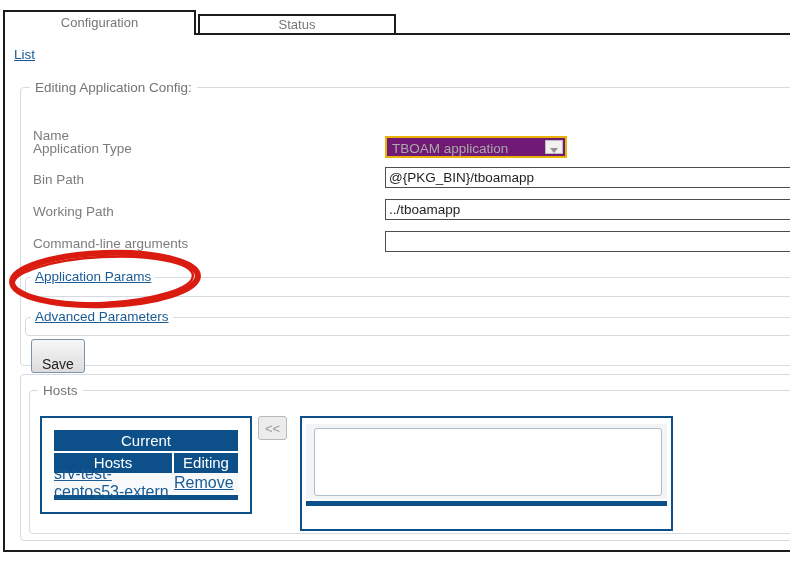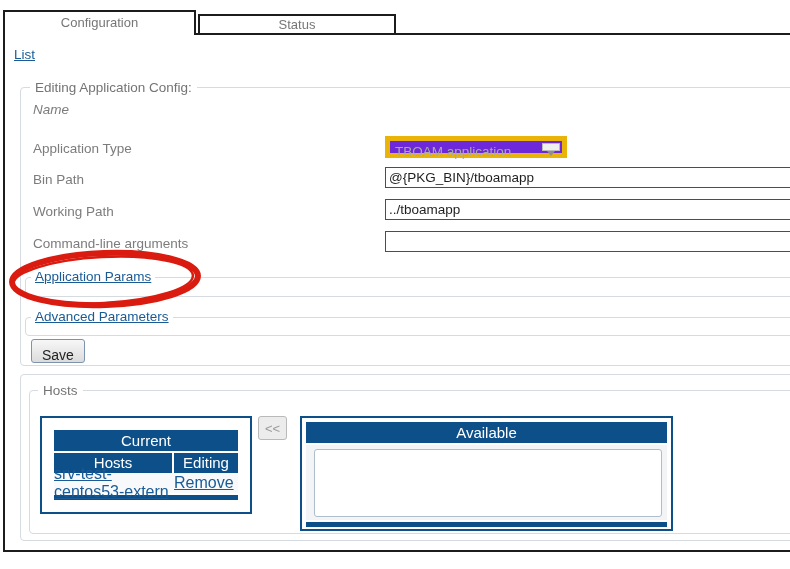--- a/index.html
+++ b/index.html
@@ -24,32 +24,32 @@
   .fs-legend{position:absolute;background:#fff;padding:0 5px;font-size:13.5px;color:#747474;
              white-space:nowrap;z-index:5;}
 
   .form-label{position:absolute;left:33px;font-size:13.5px;color:#7c7c7c;z-index:5;white-space:nowrap;}
   .tinput{position:absolute;box-sizing:border-box;height:21px;border:1px solid #4d4d4d;background:#fff;
           font-family:"Liberation Sans", sans-serif;font-size:13.5px;color:#1f1f1f;
           padding:1px 3px;z-index:5;border-radius:0;}
 
   
   .dselect{position:absolute;left:385px;top:136px;width:182px;height:22px;box-sizing:border-box;
-           border:5px solid #eab308;background:#6d28d9;z-index:5;}
+           border:2px solid #eab308;background:#701a75;z-index:5;}
   .dselect .sel-text{position:absolute;left:5px;top:3px;font-size:13.5px;color:#a9a9a9;white-space:nowrap;}
   .sel-arrow-box{position:absolute;right:2px;top:2px;bottom:2px;width:18px;background:#f0f0f0;
                  border:1px solid #bcbcbc;box-sizing:border-box;}
   .sel-arrow{position:absolute;left:4px;top:7px;width:0;height:0;
              border-left:4px solid transparent;border-right:4px solid transparent;
              border-top:5px solid #8f8f8f;}
 
   .collapsed-fs{height:20px;}
   .fs-link-legend{position:absolute;background:#fff;padding:0 4px;font-size:13.5px;z-index:6;white-space:nowrap;}
 
-  .save-btn{position:absolute;left:31px;top:339px;height:24px;padding:7px 10px;z-index:6;
+  .save-btn{position:absolute;left:31px;top:339px;height:24px;padding:16px 10px;z-index:6;
             font-family:"Liberation Sans", sans-serif;font-size:14px;color:#222;
             background:linear-gradient(#f7f7f7,#dcdcdc);border:1px solid #7b93ad;border-radius:3px;cursor:pointer;}
 
   
   .annotation{position:absolute;left:6px;top:248px;z-index:7;pointer-events:none;}
 
   
   .htable{position:absolute;box-sizing:border-box;border:2px solid #0d4f88;background:#fff;
           padding:12px;z-index:5;}
   .ht-title{background:#0d4f88;color:#fff;text-align:center;font-size:15px;
@@ -81,21 +81,21 @@
   <div class="tab tab-status">Status</div>
   <div class="tab tab-config">Configuration</div>
 
   <div class="panel"></div>
 
   <a class="link list-link">List</a>
 
   <div class="fs" style="left:20px;top:87px;width:806px;height:279px;"></div>
   <span class="fs-legend" style="left:30px;top:80px;">Editing Application Config:</span>
 
-  <span class="form-label" style="top:102px;font-style:italic;">Name</span>
+  <span class="form-label" style="top:128px;">Name</span>
 
   <span class="form-label" style="top:141px;">Application Type</span>
   <div class="dselect">
     <span class="sel-text">TBOAM application</span>
     <span class="sel-arrow-box">
       <span class="sel-arrow"></span>
     </span>
   </div>
 
   <span class="form-label" style="top:172px;">Bin Path</span>
@@ -138,20 +138,19 @@
       <div class="ht-cell ht-col2">
         <a class="link">Remove</a>
       </div>
     </div>
     <div class="ht-bar"></div>
   </div>
 
   <button class="move-btn">&lt;&lt;</button>
 
   <div class="av-table">
-    <div class="ht-title" style="margin-bottom:0;">Available</div>
     <div class="av-body">
       <div class="av-list"></div>
     </div>
     <div class="av-bar"></div>
   </div>
 
 </div>
 
 </body></html>

